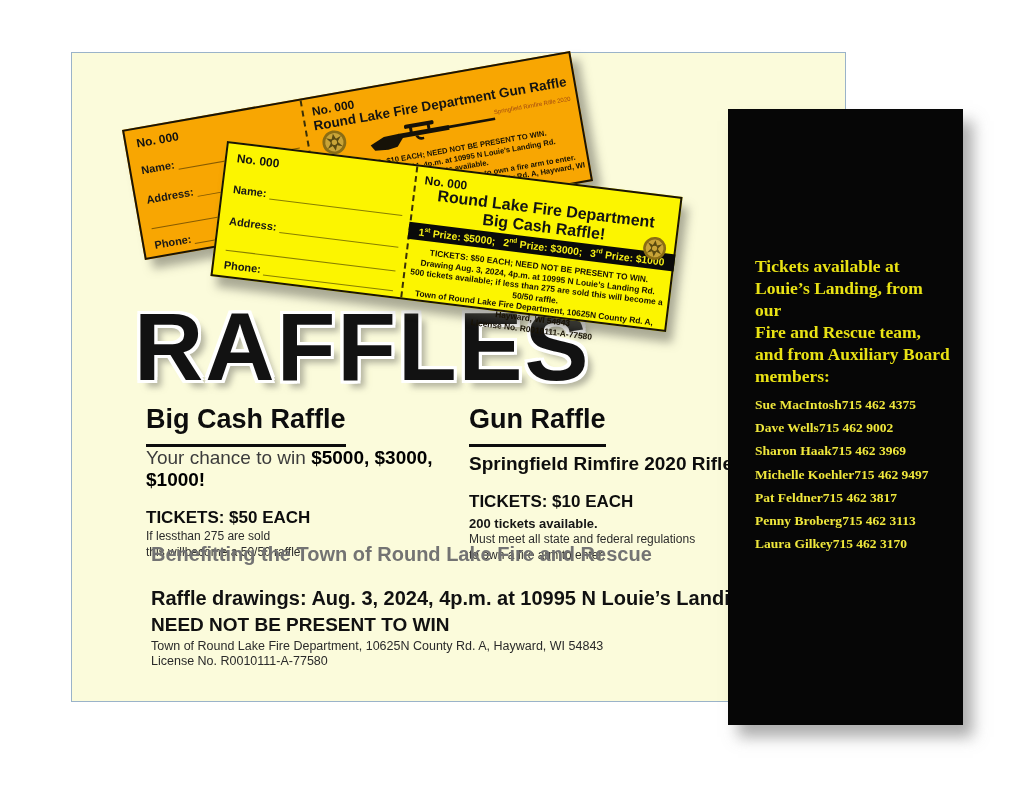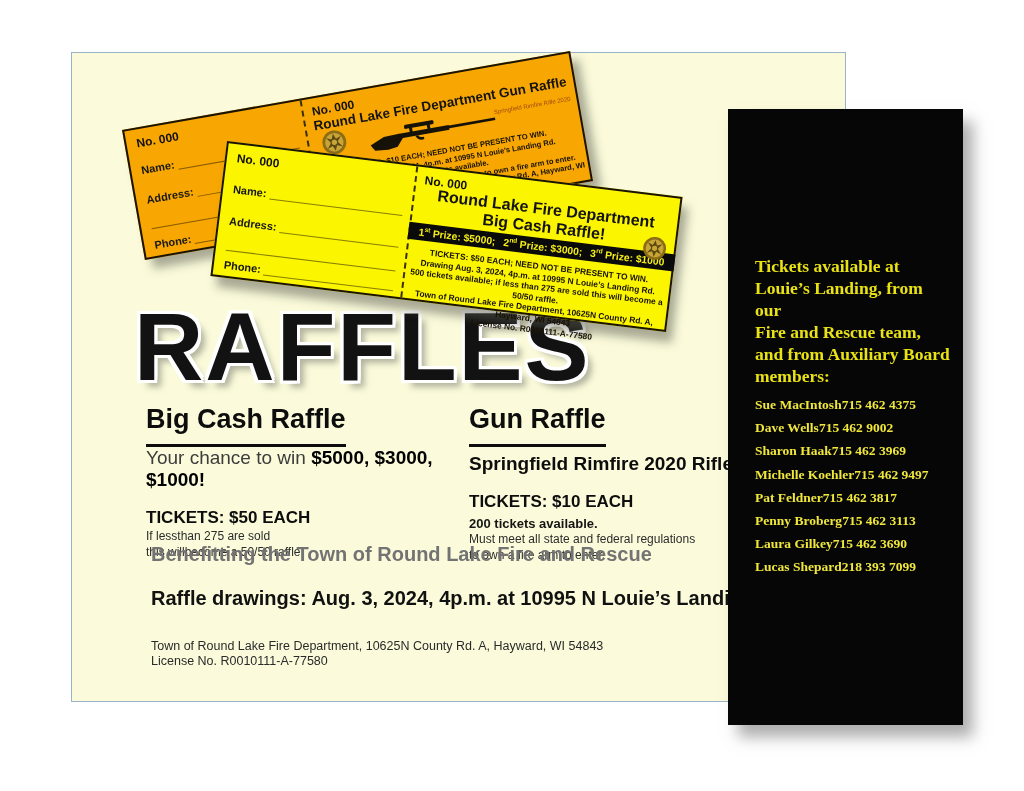--- a/index.html
+++ b/index.html
@@ -127,20 +127,21 @@
     <h2>Gun Raffle</h2>
     <div class="lead-bold">Springfield Rimfire 2020 Rifle!</div>
     <div class="tickets-line">TICKETS: $10 EACH</div>
     <div class="avail">200 tickets available.</div>
     <div class="note">Must meet all state and federal regulations</div>
     <div class="note">to own a fire arm to enter.</div>
   </div>
 
   <div class="benefit">Benefitting the Town of Round Lake Fire and Rescue</div>
   <div class="drawing">Raffle drawings: Aug. 3, 2024, 4p.m. at 10995 N Louie’s Landing Rd.</div>
+  <div class="present">NEED NOT BE PRESENT TO WIN</div>
   <div class="town">Town of Round Lake Fire Department, 10625N County Rd. A, Hayward, WI 54843</div>
   <div class="license">License No. R0010111-A-77580</div>
 </div>
 
 <div class="ticket ticket-gun">
   <div class="stub">
     <div class="no">No. 000</div>
     <div class="stub-row r-name">
       <span class="lbl">Name:</span>
         <span class="line"></span>
@@ -257,20 +258,16 @@
     <div class="member-row">
       <span>Pat Feldner</span>
       <span>715 462 3817</span>
     </div>
     <div class="member-row">
       <span>Penny Broberg</span>
       <span>715 462 3113</span>
     </div>
     <div class="member-row">
       <span>Laura Gilkey</span>
-      <span>715 462 3690</span>
-    </div>
-    <div class="member-row">
-      <span>Lucas Shepard</span>
-      <span>218 393 7099</span>
+      <span>715 462 3170</span>
     </div>
   </div>
 </div>
 
 </body></html>

